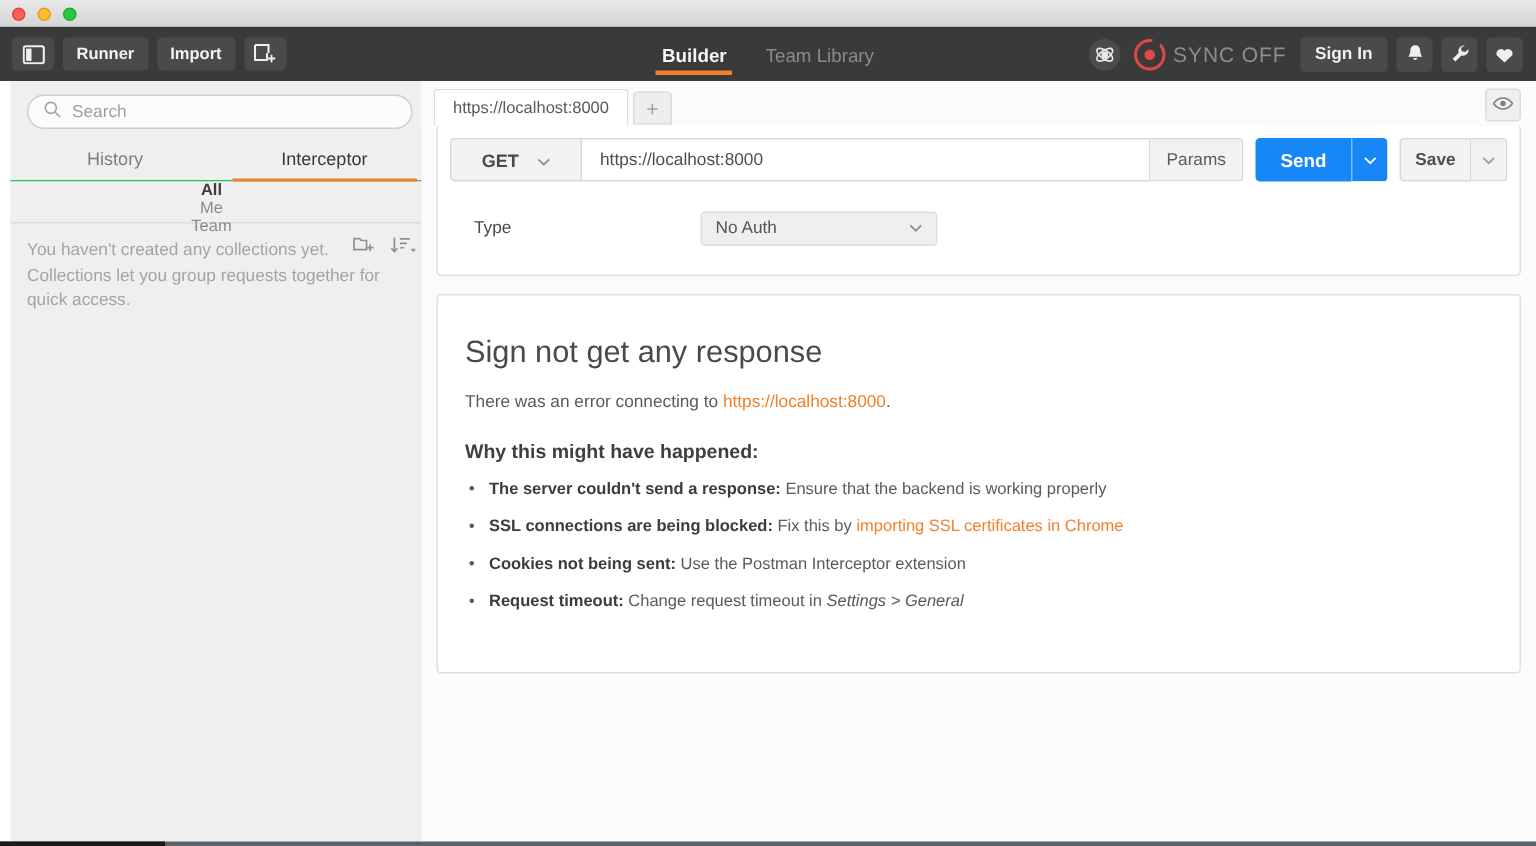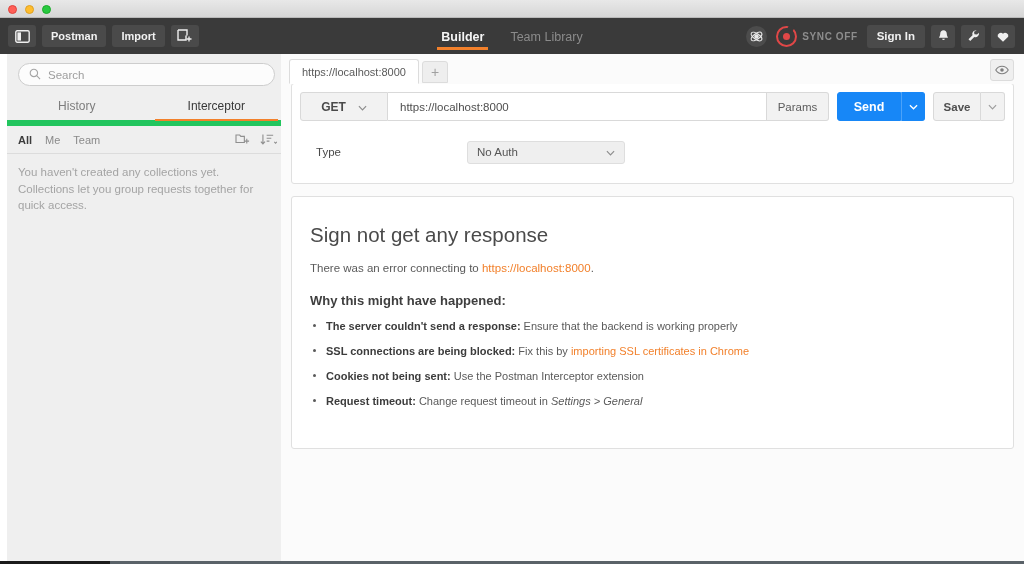--- a/index.html
+++ b/index.html
@@ -72,21 +72,21 @@
     display: flex; align-items: center; justify-content: center;
     position: relative;
   }
   .sync-ring::before {
     content: ""; width: 7px; height: 7px; border-radius: 50%; background: #e04747;
   }
   .sync-ring::after {
     content: ""; position: absolute; top: -3px; right: 1px;
     width: 6px; height: 6px; background: #3a3a3a; transform: rotate(30deg);
   }
-  .sync-label { font-size: 10px; color: #8d8d8d; letter-spacing: .6px; font-weight: bold; }
+  .sync-label { font-size: 14px; color: #8d8d8d; letter-spacing: .6px; font-weight: normal; }
   .signin {
     background: #4a4a4a; border-radius: 3px; height: 23px; padding: 0 10px;
     display: flex; align-items: center; color: #f0f0f0;
     font-size: 11.5px; font-weight: bold; cursor: pointer;
   }
   .icobtn {
     width: 24px; height: 23px; background: #4a4a4a; border-radius: 3px;
     display: flex; align-items: center; justify-content: center; cursor: pointer;
   }
 
@@ -100,34 +100,34 @@
     height: 23px; border: 1px solid #cdcdcd; border-radius: 12px;
     background: #fcfcfc; display: flex; align-items: center; gap: 7px;
     padding: 0 10px;
   }
   .search-box input {
     border: 0; outline: 0; background: transparent; flex: 1;
     font-family: "Liberation Sans", sans-serif; font-size: 11.5px; color: #4a4a4a;
   }
   .search-box input::placeholder { color: #9e9e9e; }
 
-  .sb-tabs { display: flex; border-bottom: 6px solid #22c55e; }
+  .sb-tabs { display: flex; border-bottom: 1px solid #22c55e; }
   .sb-tab {
     flex: 1; text-align: center; font-size: 12px; color: #7d7d7d;
     padding: 7px 0 7px 0; cursor: pointer; position: relative;
   }
   .sb-tab.active { color: #383838; }
   .sb-tab.active::after {
     content: ""; position: absolute; left: 8px; right: 8px; bottom: -1px;
     height: 2px; background: #f2802b;
   }
 
   .filter-row {
     display: flex; align-items: center; height: 28px;
-    padding: 0 9px 0 11px; border-bottom: 1px solid #dcdcdc; background: #efefef;
+    padding: 0 9px 0 11px; border-bottom: 1px solid #dcdcdc; background: #efefef; flex-direction: column;
   }
   .filt { font-size: 11px; color: #8a8a8a; margin-right: 13px; cursor: pointer; }
   .filt.active { color: #3c3c3c; font-weight: bold; }
   .filter-icons { margin-left: auto; display: flex; align-items: center; gap: 10px; }
   .filter-icons > span { cursor: pointer; display: flex; align-items: center; }
 
   .empty-msg {
     padding: 10px 14px 0 11px; font-size: 11.5px; line-height: 1.45; color: #a4a4a4;
   }
 
@@ -287,21 +287,21 @@
   <div class="header">
     <div class="hdr-left">
       <div class="hbtn icononly">
         <span>
           <svg width="15" height="13" viewBox="0 0 15 13">
             <rect x="0.8" y="0.8" width="13.4" height="11.4" rx="1.4" fill="none" stroke="#efefef" stroke-width="1.4"></rect>
             <rect x="2.4" y="2.4" width="3.6" height="8.2" fill="#efefef"></rect>
           </svg>
         </span>
       </div>
-      <div class="hbtn">Postman</div>
+      <div class="hbtn">Runner</div>
       <div class="hbtn">Import</div>
       <div class="hbtn icononly">
         <span>
           <svg width="16" height="14" viewBox="0 0 16 14">
             <path d="M1 1h9v5.5M1 1v10h8V6.5" fill="none" stroke="#efefef" stroke-width="1.4"></path>
             <path d="M12 7.5v5M9.5 10h5" stroke="#efefef" stroke-width="1.3"></path>
           </svg>
         </span>
       </div>
     </div>

